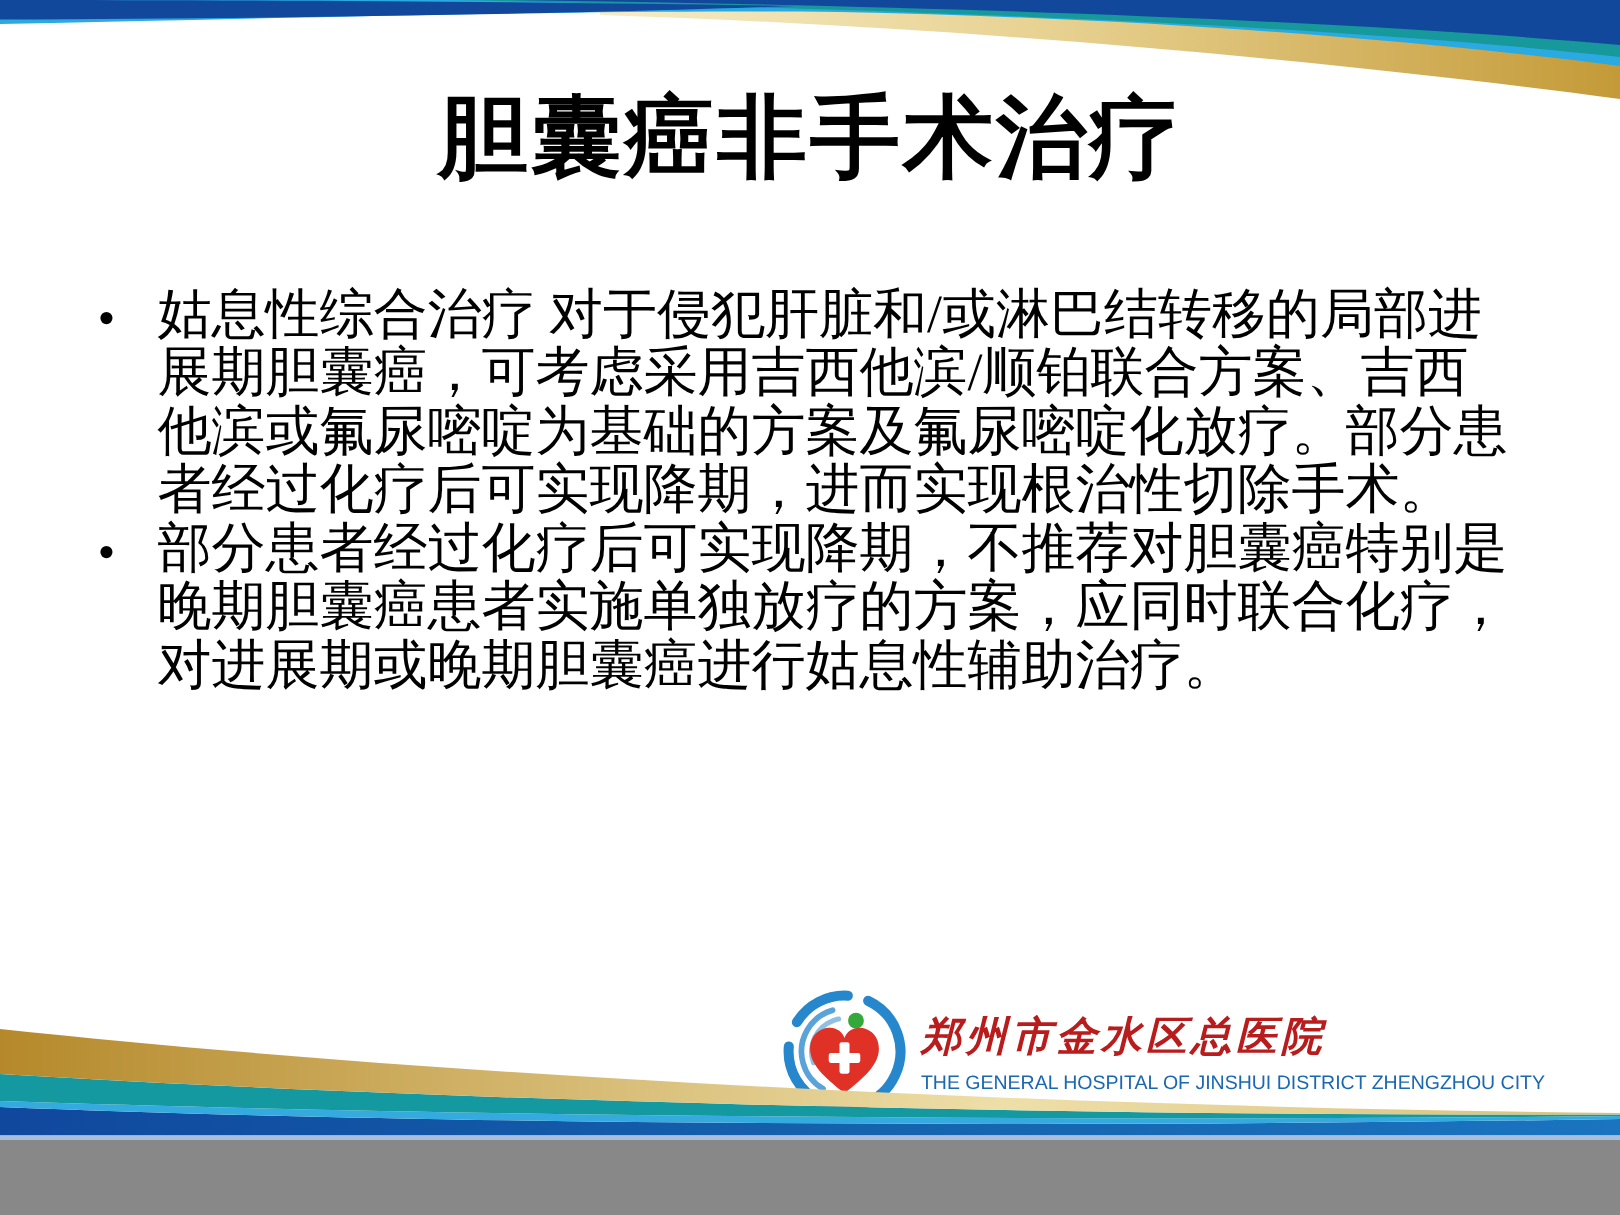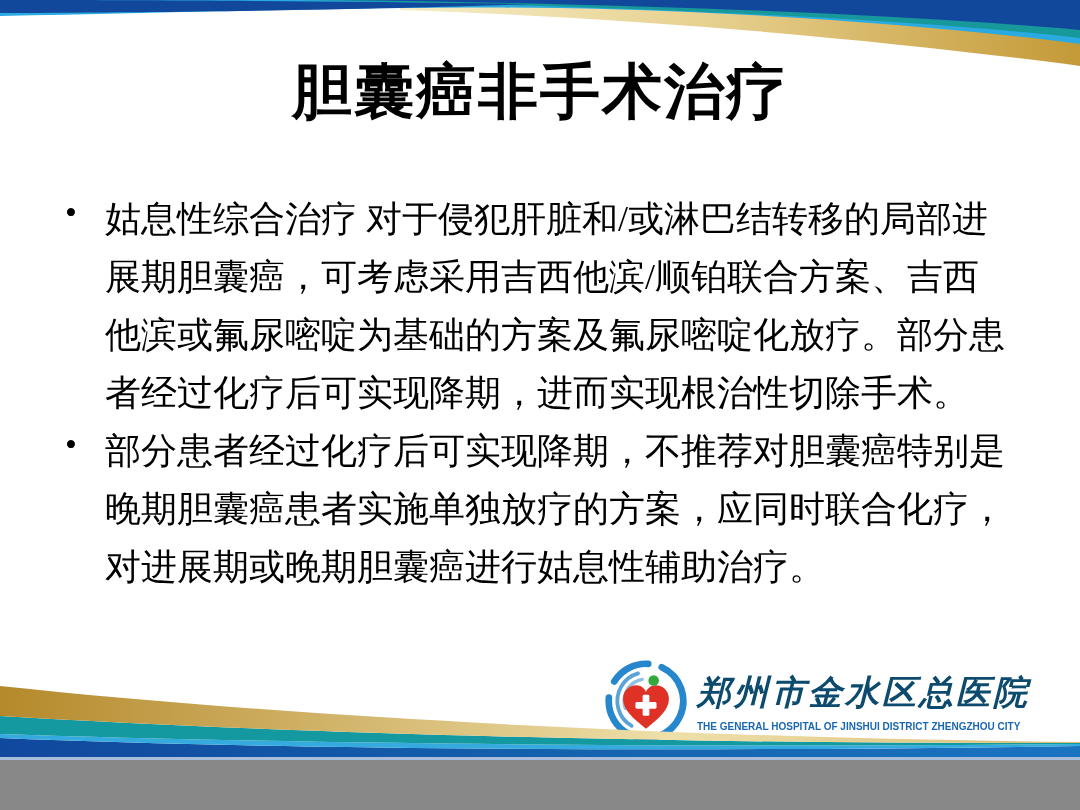--- a/index.html
+++ b/index.html
@@ -29,21 +29,21 @@
     top:190px;left:63px;
     width:947px;
     margin:0;padding:0;
     list-style:none;
   }
   .content li{
     position:relative;
     padding-left:42px;
     width:905px;
     font-size:36px;
-    line-height:58px;
+    line-height:39px;
     color:#000000;
     text-align:left;
   }
   .content li::before{
     content:"\2022";
     position:absolute;
     left:2px;top:0;
     font-size:34px;
     line-height:45px;
     color:#000;
@@ -51,31 +51,31 @@
   .logo{
     position:absolute;
     right:50px;bottom:16px;
     display:flex;
     align-items:center;
     gap:8px;
   }
   .logo-text{display:flex;flex-direction:column;align-items:flex-start;}
   .logo-zh{
     font-family:"Liberation Serif","DejaVu Serif",serif;
-    font-size:34px;
+    font-size:27px;
     font-weight:bold;
-    color:#0c4a6e;
+    color:#b91c1c;
     letter-spacing:3px;
     font-style:italic;
     white-space:nowrap;
   }
   .logo-en{
     font-family:"Liberation Sans","DejaVu Sans",sans-serif;
-    font-size:10px;
-    font-weight:bold;
+    font-size:13px;
+    font-weight:normal;
     color:#1a67b2;
     letter-spacing:0px;
     margin-top:5px;
     white-space:nowrap;
   }
 </style>
 </head>
 <body>
 
 <div class="slide">

